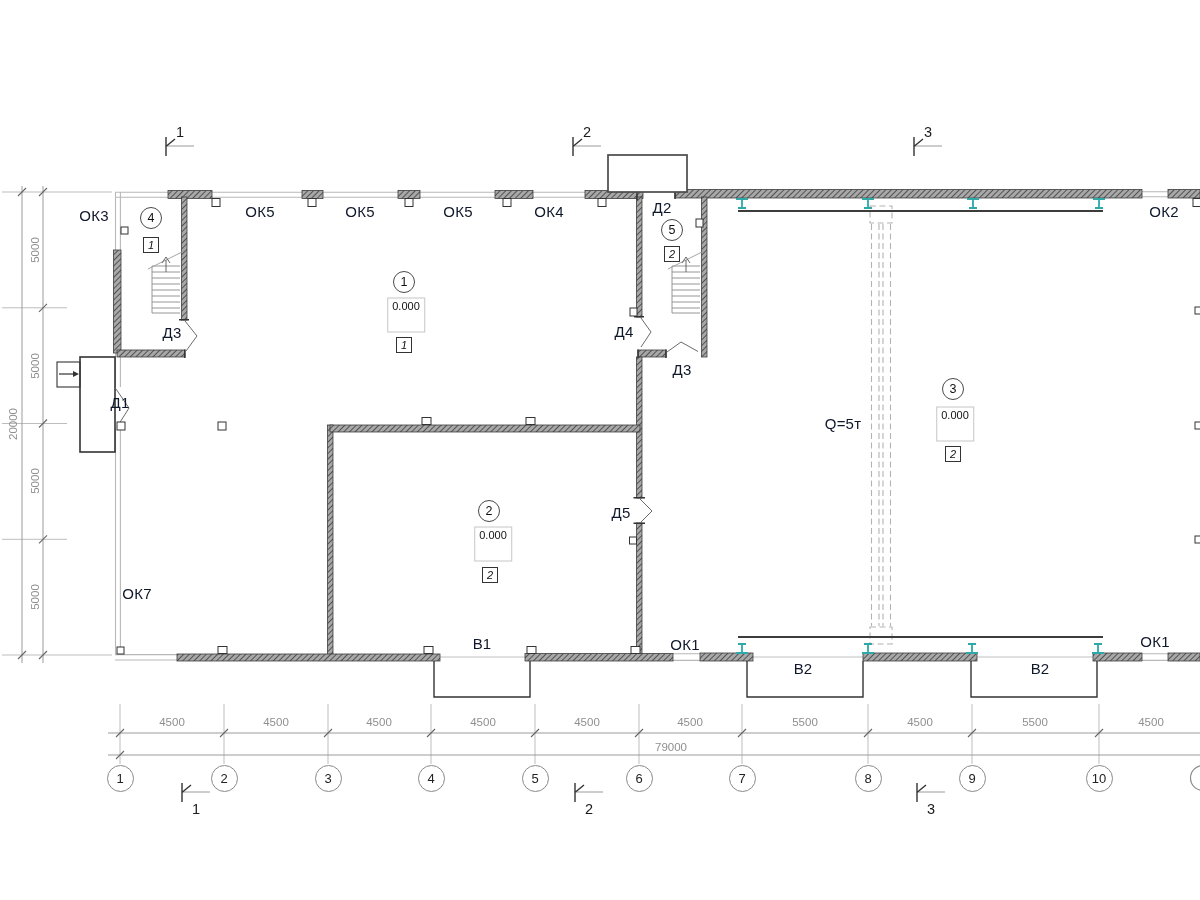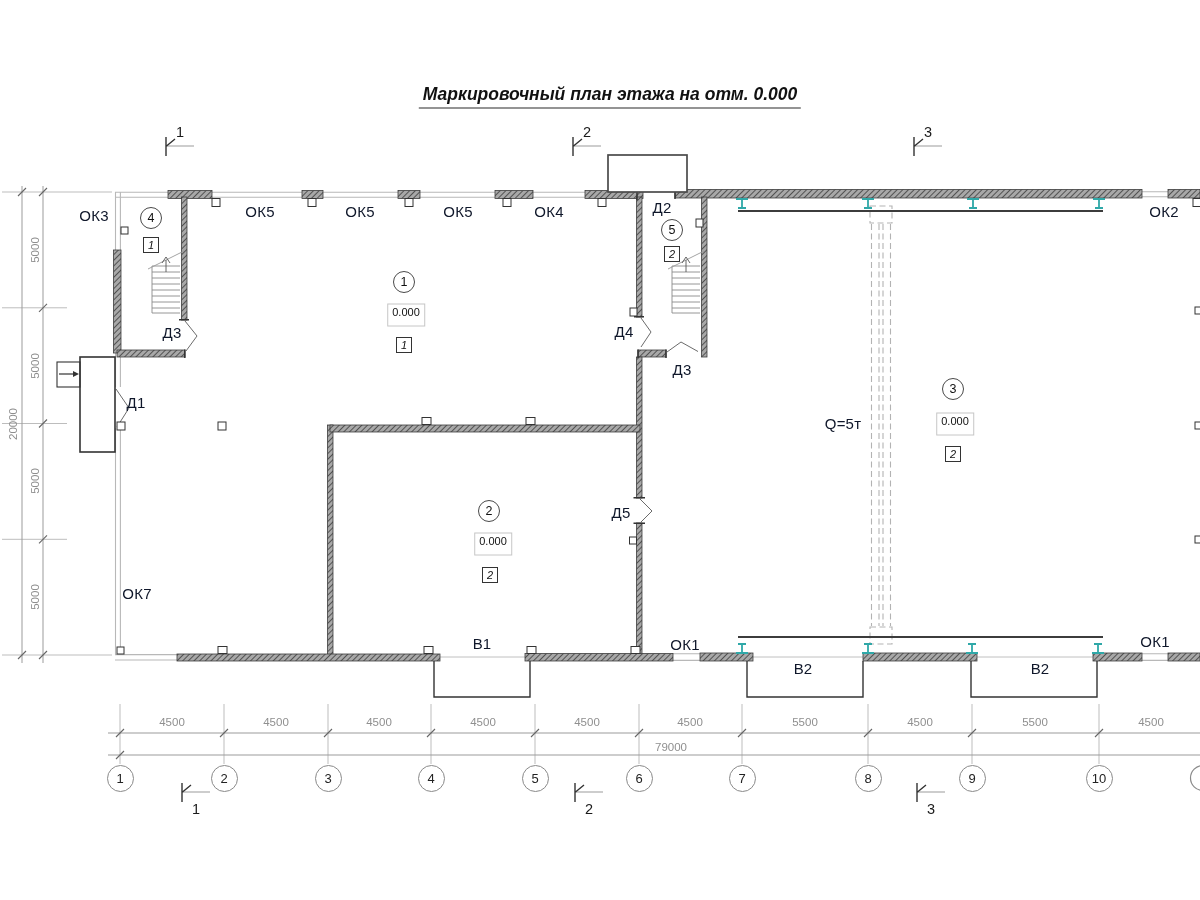--- a/index.html
+++ b/index.html
@@ -11,21 +11,21 @@
   .dim{position:absolute;transform:translate(-50%,-50%);font:11.5px "Liberation Sans",sans-serif;
        color:#8f8f8f;white-space:nowrap}
   .dimv{transform:translate(-50%,-50%) rotate(-90deg)}
   .bubble{position:absolute;width:25px;height:25px;margin-left:-13.5px;margin-top:-13.5px;
        border:1.2px solid #8a8a8a;border-radius:50%;background:#fff;display:flex;align-items:center;
        justify-content:center;font:13px "Liberation Sans",sans-serif;color:#222}
   .roomc{position:absolute;width:20px;height:20px;margin-left:-11px;margin-top:-11px;
        border:1.1px solid #4a4a4a;border-radius:50%;background:#fff;display:flex;align-items:center;
        justify-content:center;font:12.5px "Liberation Sans",sans-serif;color:#111}
   .elev{position:absolute;transform:translate(-50%,-50%);border:1px solid #c6c6c6;background:#fff;
-       font:11px "Liberation Sans",sans-serif;color:#111;padding:1px 4px 8px;white-space:nowrap}
+       font:11px "Liberation Sans",sans-serif;color:#111;padding:1px 4px 20px;white-space:nowrap}
   .typ{position:absolute;width:14px;height:14px;margin-left:-8px;margin-top:-8px;border:1.2px solid #333;
        background:#fff;display:flex;align-items:center;justify-content:center;
        font:italic 11px "Liberation Sans",sans-serif;color:#111}
   .secn{position:absolute;transform:translate(-50%,-50%);font:14.5px "Liberation Sans",sans-serif;color:#1a1a1a}
   .title{position:absolute;left:610px;top:96px;transform:translate(-50%,-50%);
        font:italic bold 17.5px "Liberation Sans",sans-serif;color:#111;
        border-bottom:1.4px solid #2a2a2a;padding:0 4px 3px;white-space:nowrap}
 </style>
 </head>
 <body>
@@ -181,33 +181,32 @@
 
   <g>
     <path d="M166 146H194 M573 146H601 M914 146H942 M182 792H210 M575 792H603 M917 792H945" stroke="#9b9b9b" stroke-width="1.1"></path>
     <path d="M166 137V156 M175 139L166.5 146 M573 137V156 M582 139L573.5 146 M914 137V156 M923 139L914.5 146" stroke="#333" stroke-width="1.4" fill="none"></path>
     <path d="M182 783V802 M191 785L182.5 792 M575 783V802 M584 785L575.5 792 M917 783V802 M926 785L917.5 792" stroke="#333" stroke-width="1.4" fill="none"></path>
   </g>
 
   <circle cx="1203" cy="778" r="12.5" fill="#fff" stroke="#8a8a8a" stroke-width="1.2"></circle>
 </svg>
 
-<div class="title">Маркировочный план этажа на отм. 0.000</div>
 
 <span class="lbl" style="left:94px;top:215px">ОК3</span>
 <span class="lbl" style="left:260px;top:211px">ОК5</span>
 <span class="lbl" style="left:360px;top:211px">ОК5</span>
 <span class="lbl" style="left:458px;top:211px">ОК5</span>
 <span class="lbl" style="left:549px;top:211px">ОК4</span>
 <span class="lbl" style="left:1164px;top:211px">ОК2</span>
 <span class="lbl" style="left:137px;top:593px">ОК7</span>
 <span class="lbl" style="left:685px;top:644px">ОК1</span>
 <span class="lbl" style="left:1155px;top:641px">ОК1</span>
 
-<span class="lbl" style="left:136px;top:402px">Д1</span>
+<span class="lbl" style="left:120px;top:402px">Д1</span>
 <span class="lbl" style="left:662px;top:207px">Д2</span>
 <span class="lbl" style="left:172px;top:332px">Д3</span>
 <span class="lbl" style="left:682px;top:369px">Д3</span>
 <span class="lbl" style="left:624px;top:331px">Д4</span>
 <span class="lbl" style="left:621px;top:512px">Д5</span>
 
 <span class="lbl" style="left:482px;top:643px">В1</span>
 <span class="lbl" style="left:803px;top:668px">В2</span>
 <span class="lbl" style="left:1040px;top:668px">В2</span>
 

